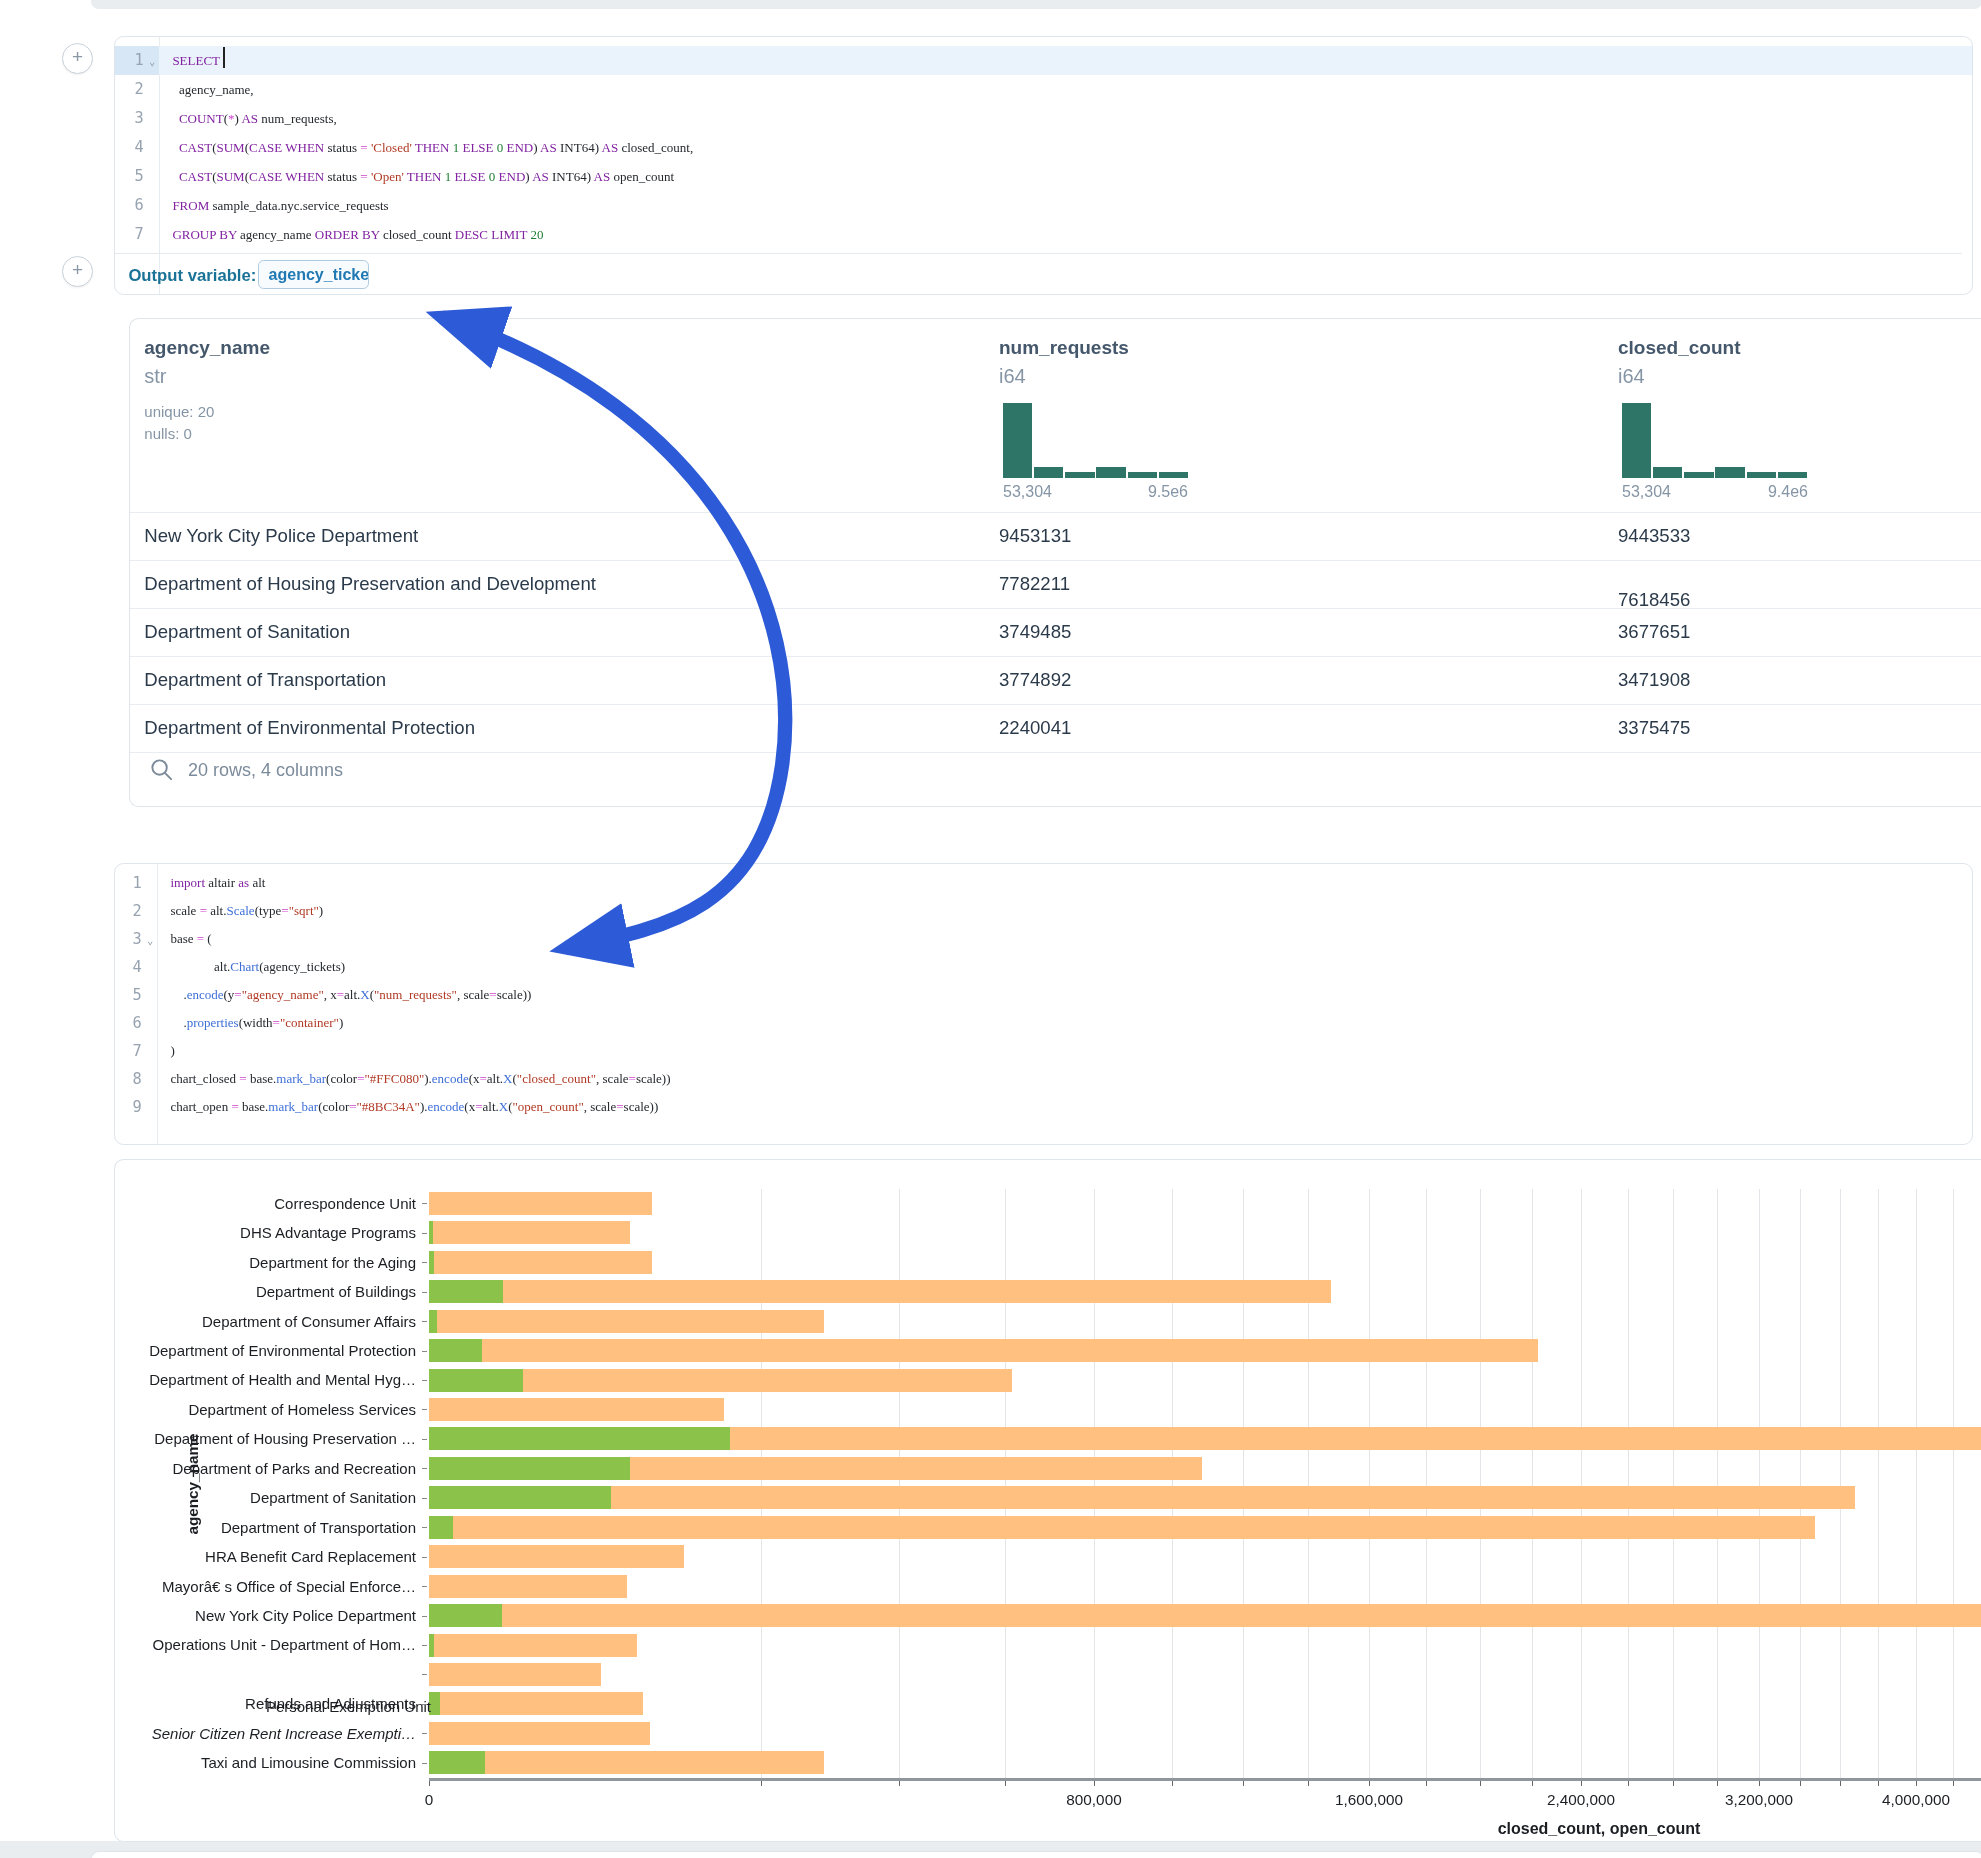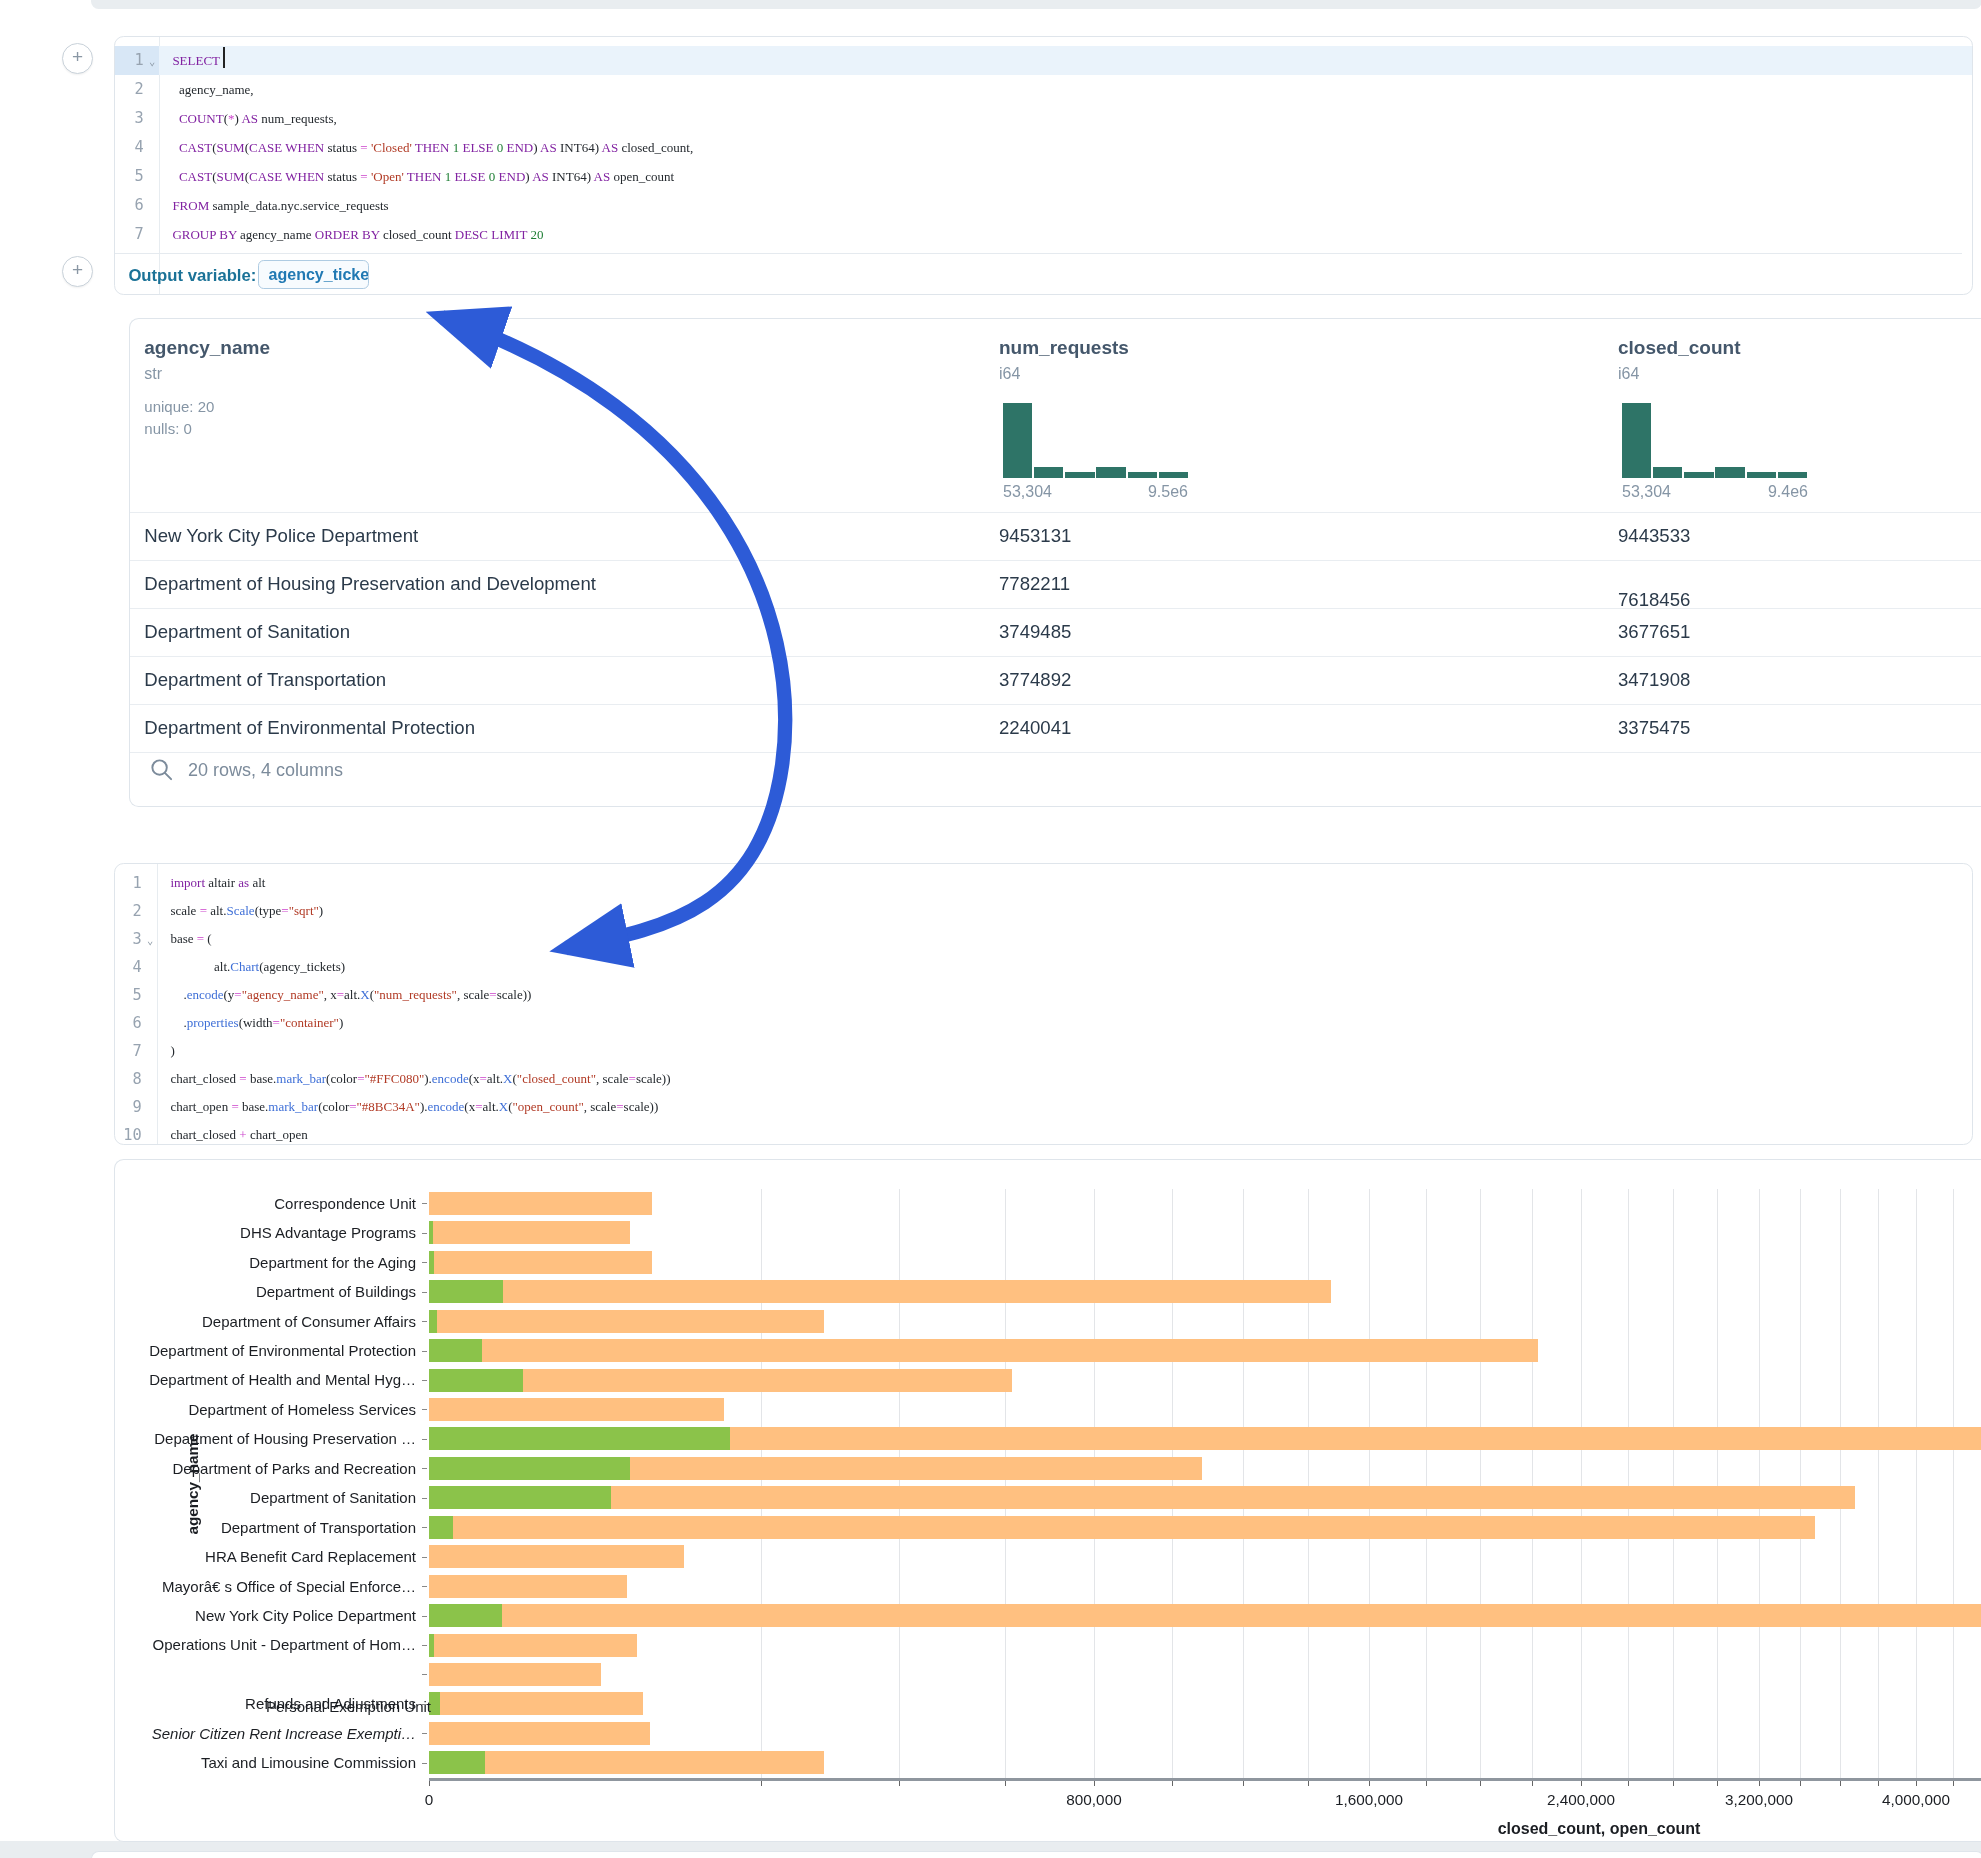--- a/index.html
+++ b/index.html
@@ -32,21 +32,21 @@
   .tok-op{color:var(--op);} .tok-fn{color:var(--fn);} .tok-pl{color:var(--pl);}
   .gutter-border{position:absolute;top:0;bottom:0;width:1px;background:#E7ECF0;}
   
   .outvar-row{position:absolute;left:0;right:10px;border-top:1px solid #E5EAEF;}
   .outvar-label{position:absolute;left:13.4px;top:11.5px;font-size:16.7px;font-weight:bold;color:var(--labelblue);}
   .outvar-chip{position:absolute;left:143px;top:5.7px;height:29px;width:111px;box-sizing:border-box;
     border:1px solid #AECBE2;border-radius:5.7px;background:#F7FBFE;overflow:hidden;white-space:nowrap;
     font-size:16px;font-weight:bold;color:var(--chiptext);line-height:27px;padding-left:9.6px;}
   
   .col-head{font-size:19px;font-weight:bold;color:#44576B;}
-  .col-type{font-size:16px;color:#8595A5;}
+  .col-type{font-size:20px;color:#8595A5;}
   .col-meta{font-size:15px;color:#8595A5;}
   .hist{position:absolute;display:flex;align-items:flex-end;gap:1.9px;}
   .hist .hbar{background:var(--hist);flex:1 1 0;}
   .hist-label{position:absolute;font-size:16px;color:#8595A5;}
   .t-rows{position:absolute;left:0;right:0;border-top:1px solid #E9EDF1;}
   .t-row{position:relative;height:47px;border-bottom:1px solid #E9EDF1;}
   .t-cell{position:absolute;top:12.4px;font-size:18.6px;color:#2B3A4A;white-space:nowrap;}
   .t-footer{position:absolute;font-size:18px;color:#7C8B9B;}
   
   .chart-inner{position:absolute;overflow:hidden;left:0;top:0;right:0;bottom:0;}
@@ -168,21 +168,20 @@
   <div class="code-area" id="py-code" style="top:4.8px;">
       <div class="code-line" style="height: 28px; line-height: 28px;"><div class="gutter-cell" style="width: 42px; padding-right: 15.3px;">1</div><div class="code-text" style="padding-left: 13.4px;"><span class="tok-kw">import</span><span class="tok-pl"> altair </span><span class="tok-kw">as</span><span class="tok-pl"> alt</span></div></div>
       <div class="code-line" style="height: 28px; line-height: 28px;"><div class="gutter-cell" style="width: 42px; padding-right: 15.3px;">2</div><div class="code-text" style="padding-left: 13.4px;"><span class="tok-pl">scale </span><span class="tok-op">=</span><span class="tok-pl"> alt.</span><span class="tok-fn">Scale</span><span class="tok-pl">(type</span><span class="tok-op">=</span><span class="tok-str">"sqrt"</span><span class="tok-pl">)</span></div></div>
       <div class="code-line" style="height: 28px; line-height: 28px;"><div class="gutter-cell" style="width: 42px; padding-right: 15.3px;">3<span class="chevron" style="right: 3.8px; top: 1px;">⌄</span></div><div class="code-text" style="padding-left: 13.4px;"><span class="tok-pl">base </span><span class="tok-op">=</span><span class="tok-pl"> (</span></div></div>
       <div class="code-line" style="height: 28px; line-height: 28px;"><div class="gutter-cell" style="width: 42px; padding-right: 15.3px;">4</div><div class="code-text" style="padding-left: 0; margin-left: 44px;"><span class="tok-pl">    alt.</span><span class="tok-fn">Chart</span><span class="tok-pl">(agency_tickets)</span></div></div>
       <div class="code-line" style="height: 28px; line-height: 28px;"><div class="gutter-cell" style="width: 42px; padding-right: 15.3px;">5</div><div class="code-text" style="padding-left: 13.4px;"><span class="tok-pl">    .</span><span class="tok-fn">encode</span><span class="tok-pl">(y</span><span class="tok-op">=</span><span class="tok-str">"agency_name"</span><span class="tok-pl">, x</span><span class="tok-op">=</span><span class="tok-pl">alt.</span><span class="tok-fn">X</span><span class="tok-pl">(</span><span class="tok-str">"num_requests"</span><span class="tok-pl">, scale</span><span class="tok-op">=</span><span class="tok-pl">scale))</span></div></div>
       <div class="code-line" style="height: 28px; line-height: 28px;"><div class="gutter-cell" style="width: 42px; padding-right: 15.3px;">6</div><div class="code-text" style="padding-left: 13.4px;"><span class="tok-pl">    .</span><span class="tok-fn">properties</span><span class="tok-pl">(width</span><span class="tok-op">=</span><span class="tok-str">"container"</span><span class="tok-pl">)</span></div></div>
       <div class="code-line" style="height: 28px; line-height: 28px;"><div class="gutter-cell" style="width: 42px; padding-right: 15.3px;">7</div><div class="code-text" style="padding-left: 13.4px;"><span class="tok-pl">)</span></div></div>
       <div class="code-line" style="height: 28px; line-height: 28px;"><div class="gutter-cell" style="width: 42px; padding-right: 15.3px;">8</div><div class="code-text" style="padding-left: 13.4px;"><span class="tok-pl">chart_closed </span><span class="tok-op">=</span><span class="tok-pl"> base.</span><span class="tok-fn">mark_bar</span><span class="tok-pl">(color</span><span class="tok-op">=</span><span class="tok-str">"#FFC080"</span><span class="tok-pl">).</span><span class="tok-fn">encode</span><span class="tok-pl">(x</span><span class="tok-op">=</span><span class="tok-pl">alt.</span><span class="tok-fn">X</span><span class="tok-pl">(</span><span class="tok-str">"closed_count"</span><span class="tok-pl">, scale</span><span class="tok-op">=</span><span class="tok-pl">scale))</span></div></div>
       <div class="code-line" style="height: 28px; line-height: 28px;"><div class="gutter-cell" style="width: 42px; padding-right: 15.3px;">9</div><div class="code-text" style="padding-left: 13.4px;"><span class="tok-pl">chart_open </span><span class="tok-op">=</span><span class="tok-pl"> base.</span><span class="tok-fn">mark_bar</span><span class="tok-pl">(color</span><span class="tok-op">=</span><span class="tok-str">"#8BC34A"</span><span class="tok-pl">).</span><span class="tok-fn">encode</span><span class="tok-pl">(x</span><span class="tok-op">=</span><span class="tok-pl">alt.</span><span class="tok-fn">X</span><span class="tok-pl">(</span><span class="tok-str">"open_count"</span><span class="tok-pl">, scale</span><span class="tok-op">=</span><span class="tok-pl">scale))</span></div></div>
-      <div class="code-line" style="height: 28px; line-height: 28px;"><div class="gutter-cell" style="width: 42px; padding-right: 15.3px;">10</div><div class="code-text" style="padding-left: 13.4px;"><span class="tok-pl">chart_closed </span><span class="tok-op">+</span><span class="tok-pl"> chart_open</span></div></div>
     </div>
 </div>
 
 <div class="abs card" style="left:114px;top:1159px;width:1869px;height:683px;border-radius:9.6px 0 0 9.6px;border-right:none;">
   <div class="chart-inner" id="chart">
       <div class="x-tick" style="left: 314px; top: 619px;"></div>
       <div class="x-tick-label" style="left: 314px; top: 631px;">0</div>
       <div class="grid-line" style="left: 646px; top: 29px; height: 589px;"></div>
       <div class="x-tick" style="left: 646px; top: 619px;"></div>
       <div class="grid-line" style="left: 784px; top: 29px; height: 589px;"></div>

